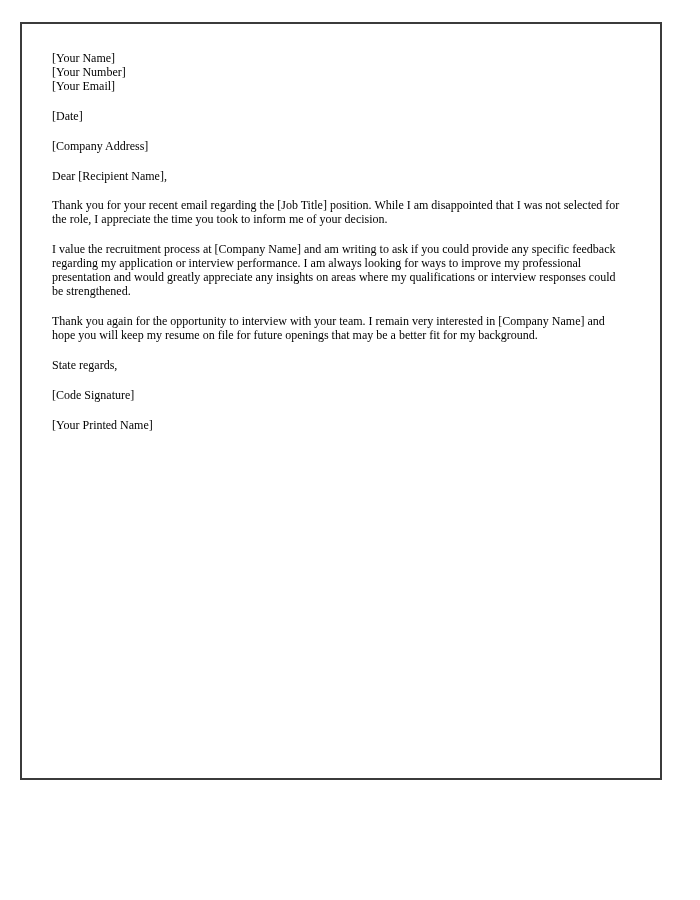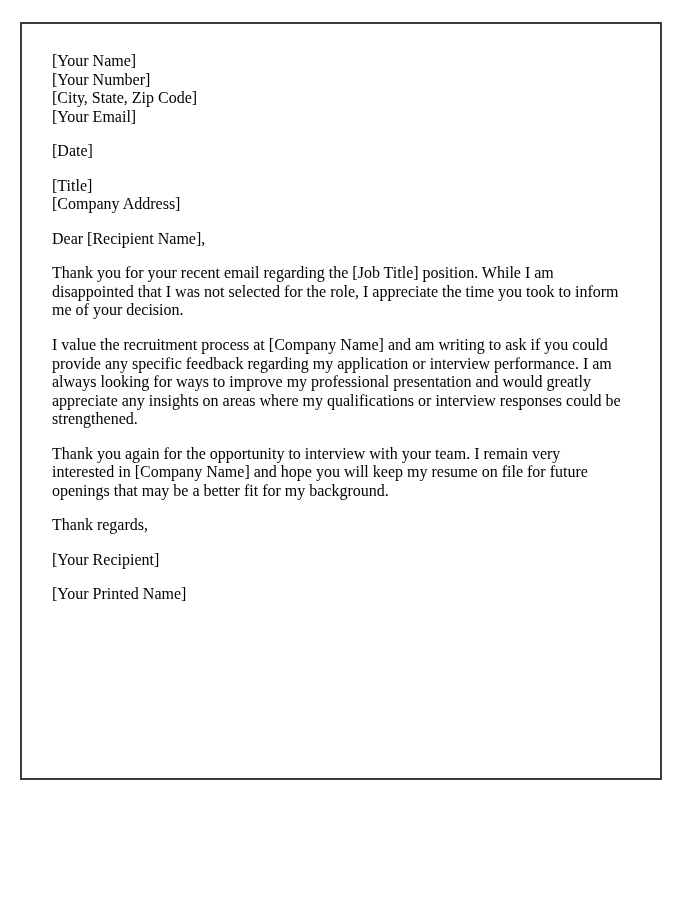--- a/index.html
+++ b/index.html
@@ -18,59 +18,57 @@
     position: absolute;
     left: 20px;
     top: 22px;
     width: 642px;
     height: 758px;
     box-sizing: border-box;
     border: 2px solid #3b3b3b;
     background: #ffffff;
     padding: 12px 36px 0 30px;
     font-family: "Liberation Serif", "DejaVu Serif", serif;
-    font-size: 16px;
+    font-size: 12px;
     line-height: 1.16;
     color: #000000;
     overflow: hidden;
   }
   .letter-page p {
     margin: 16px 0;
   }
   .line {
     display: block;
   }
 </style>
 </head>
 <body>
 
 <div class="screen">
   <div class="letter-page">
 
     <p>
       <span class="line">[Your Name]</span>
       <span class="line">[Your Number]</span>
-      <span class="line">[City, State, Zip Code]</span>
       <span class="line">[Your Email]</span>
     </p>
 
     <p>[Date]</p>
 
     <p>
-      <span class="line">[Title]</span>
       <span class="line">[Company Address]</span>
     </p>
 
     <p>Dear [Recipient Name],</p>
 
     <p>Thank you for your recent email regarding the [Job Title] position. While I am disappointed that I was not selected for the role, I appreciate the time you took to inform me of your decision.</p>
     <p>I value the recruitment process at [Company Name] and am writing to ask if you could provide any specific feedback regarding my application or interview performance. I am always looking for ways to improve my professional presentation and would greatly appreciate any insights on areas where my qualifications or interview responses could be strengthened.</p>
     <p>Thank you again for the opportunity to interview with your team. I remain very interested in [Company Name] and hope you will keep my resume on file for future openings that may be a better fit for my background.</p>
 
 
-    <p>Thank regards,</p>
+    <p>State regards,</p>
 
-    <p>[Your Recipient]</p>
+    <p>[Code Signature]</p>
 
     <p>[Your Printed Name]</p>
 
   </div>
 </div>
 
 </body></html>

